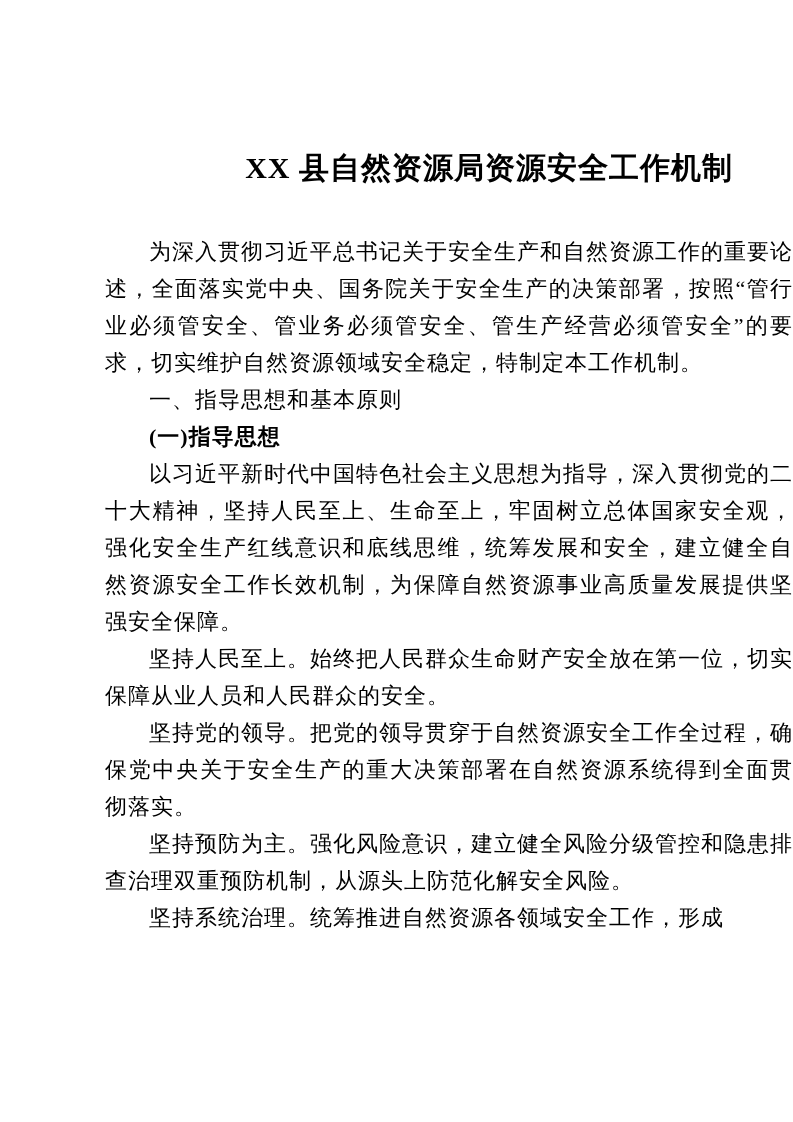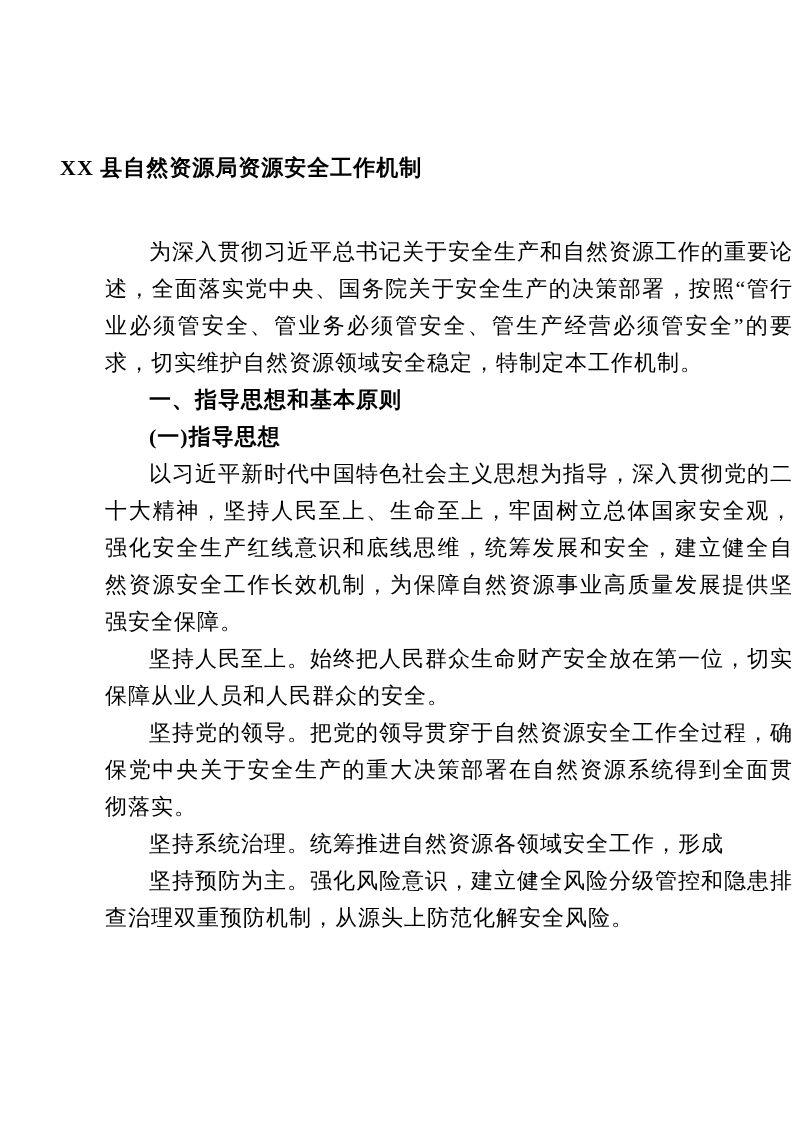--- a/index.html
+++ b/index.html
@@ -12,57 +12,57 @@
     width: 793px;
     height: 1122px;
     margin: 0 auto;
     background: #ffffff;
     color: #000000;
     overflow: hidden;
     font-family: "Liberation Serif", "DejaVu Serif", serif;
   }
   .doc-title {
     margin: 144px 60px 41px 60px;
-    text-align: left;
-    font-size: 22px;
+    text-align: right;
+    font-size: 30px;
     line-height: 48px;
     font-weight: bold;
     letter-spacing: 1px;
     color: #000000;
     font-family: "Liberation Serif", "DejaVu Serif", serif;
   }
   .doc-body {
     margin-left: 105px;
     font-size: 22px;
     line-height: 37px;
     text-align: justify;
     letter-spacing: 1px;
     color: #000000;
   }
   .doc-body p {
     margin: 0;
     padding: 0;
     text-indent: 2em;
   }
   .para-heading {
-    font-weight: bold;
+    font-weight: normal;
   }
   .para-subheading {
     font-weight: bold;
   }
 </style>
 </head>
 <body>
 
 <div class="page">
   <h1 class="doc-title">XX 县自然资源局资源安全工作机制</h1>
 
   <div class="doc-body">
     <p class="para-body">为深入贯彻习近平总书记关于安全生产和自然资源工作的重要论述，全面落实党中央、国务院关于安全生产的决策部署，按照“管行业必须管安全、管业务必须管安全、管生产经营必须管安全”的要求，切实维护自然资源领域安全稳定，特制定本工作机制。</p>
     <p class="para-heading">一、指导思想和基本原则</p>
     <p class="para-subheading">(一)指导思想</p>
     <p class="para-body">以习近平新时代中国特色社会主义思想为指导，深入贯彻党的二十大精神，坚持人民至上、生命至上，牢固树立总体国家安全观，强化安全生产红线意识和底线思维，统筹发展和安全，建立健全自然资源安全工作长效机制，为保障自然资源事业高质量发展提供坚强安全保障。</p>
     <p class="para-body">坚持人民至上。始终把人民群众生命财产安全放在第一位，切实保障从业人员和人民群众的安全。</p>
     <p class="para-body">坚持党的领导。把党的领导贯穿于自然资源安全工作全过程，确保党中央关于安全生产的重大决策部署在自然资源系统得到全面贯彻落实。</p>
+    <p class="para-body">坚持预防为主。强化风险意识，建立健全风险分级管控和隐患排查治理双重预防机制，从源头上防范化解安全风险。</p>
     <p class="para-body">坚持系统治理。统筹推进自然资源各领域安全工作，形成</p>
-    <p class="para-body">坚持预防为主。强化风险意识，建立健全风险分级管控和隐患排查治理双重预防机制，从源头上防范化解安全风险。</p>
   </div>
 </div>
 
 </body></html>

